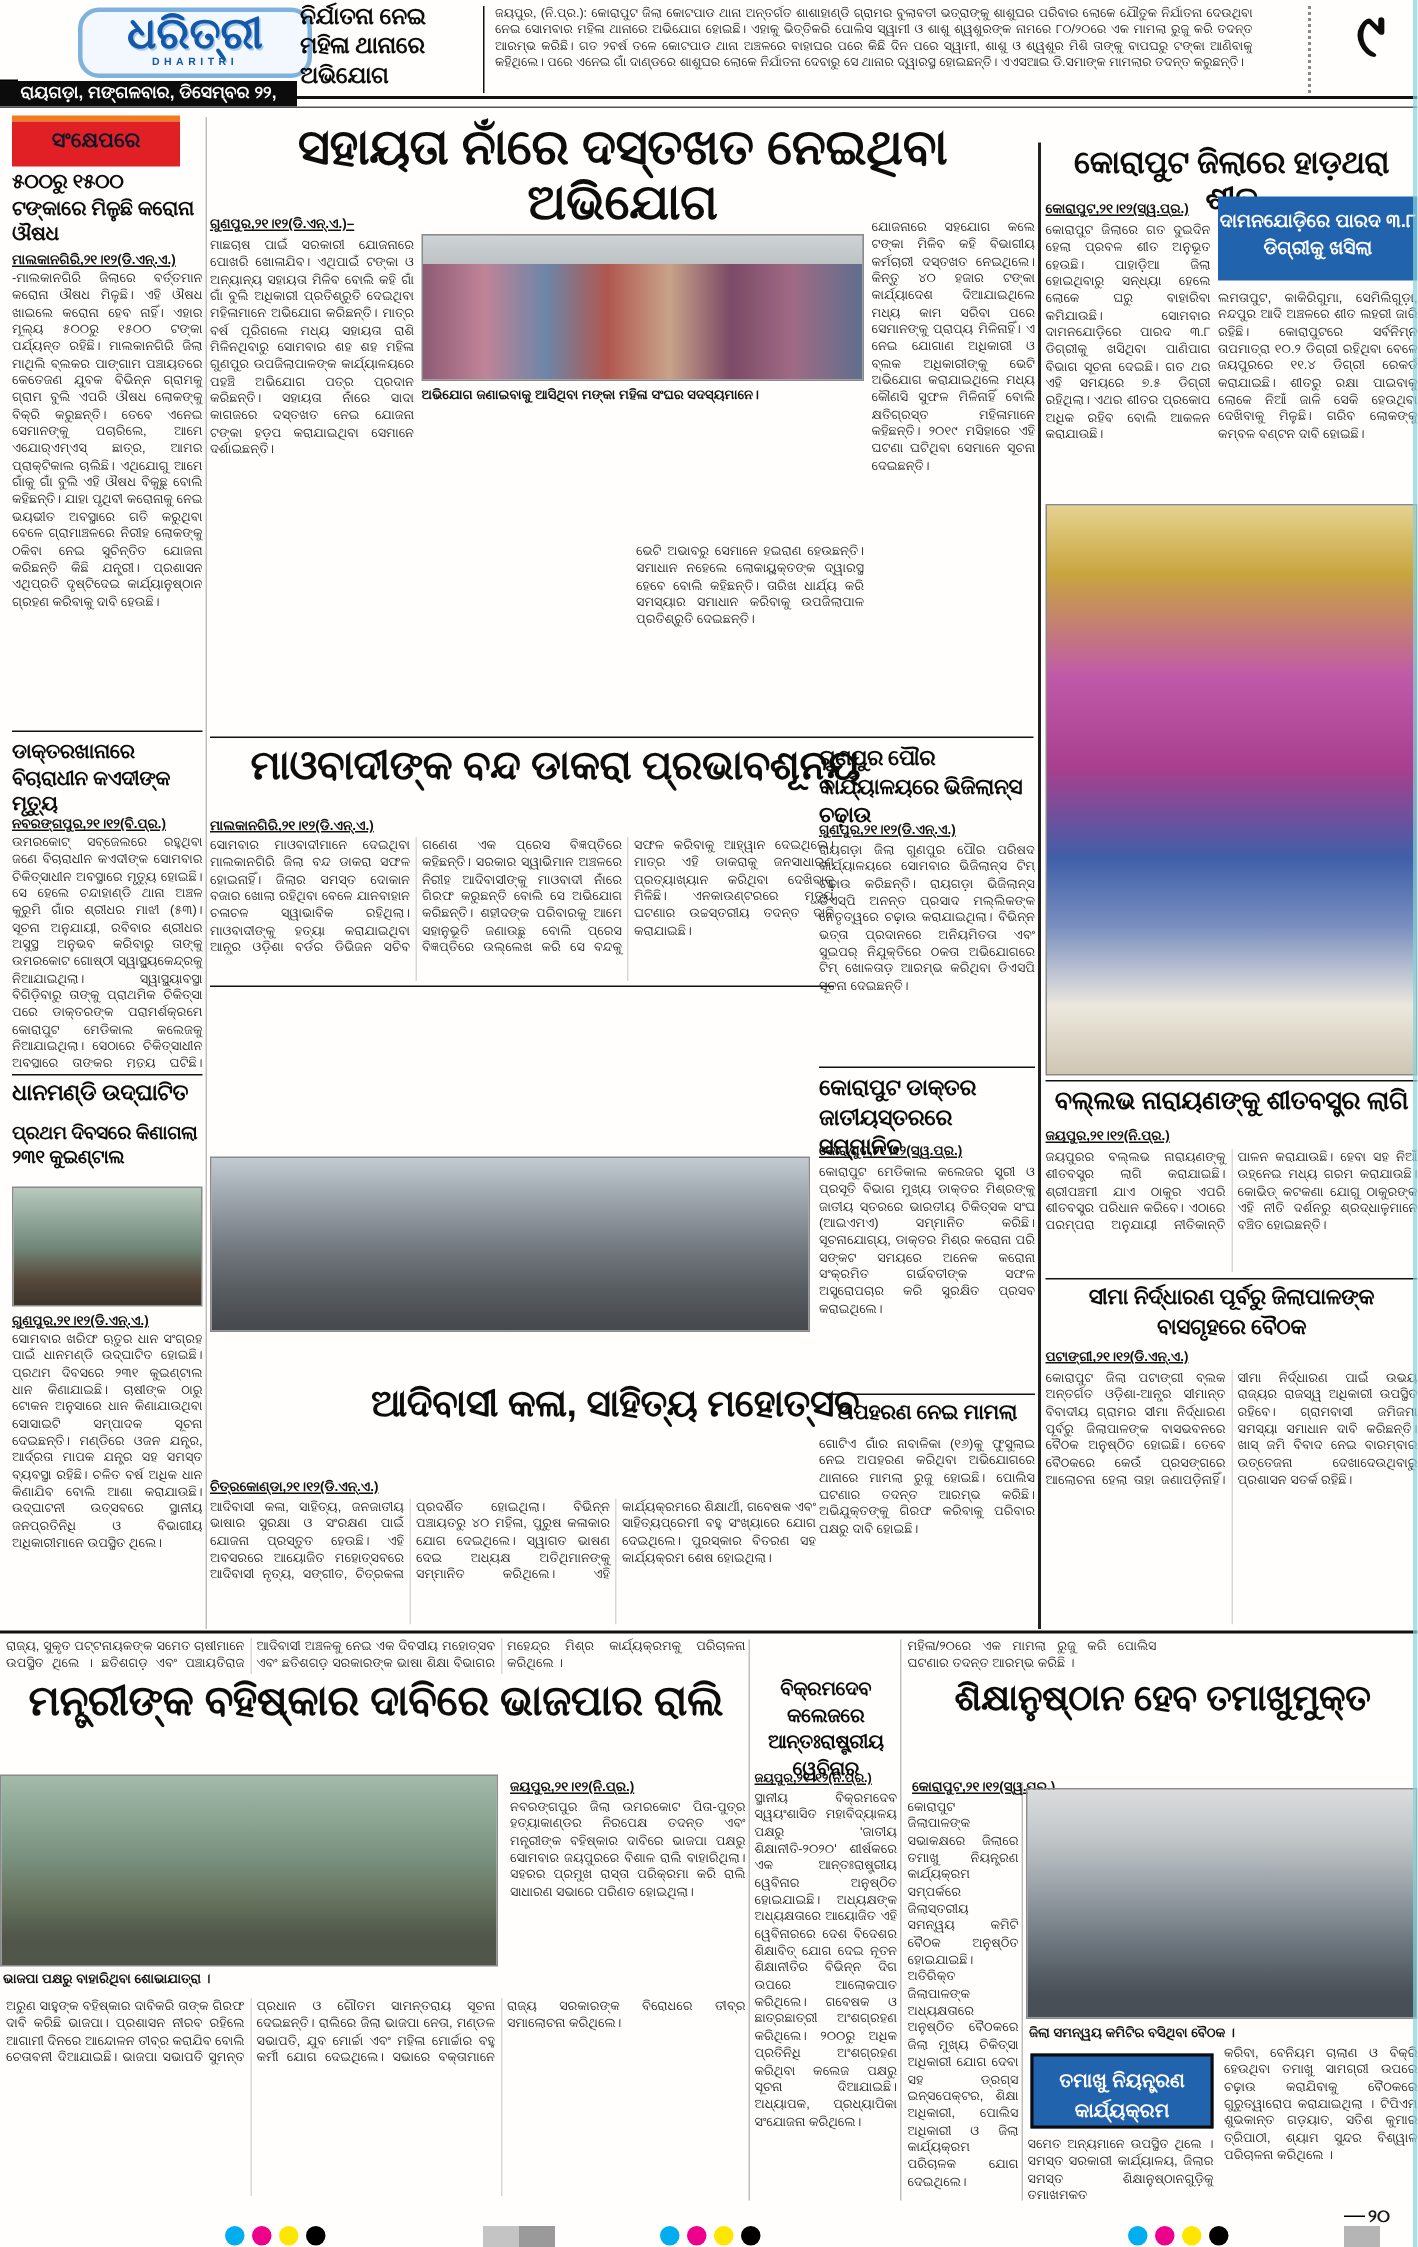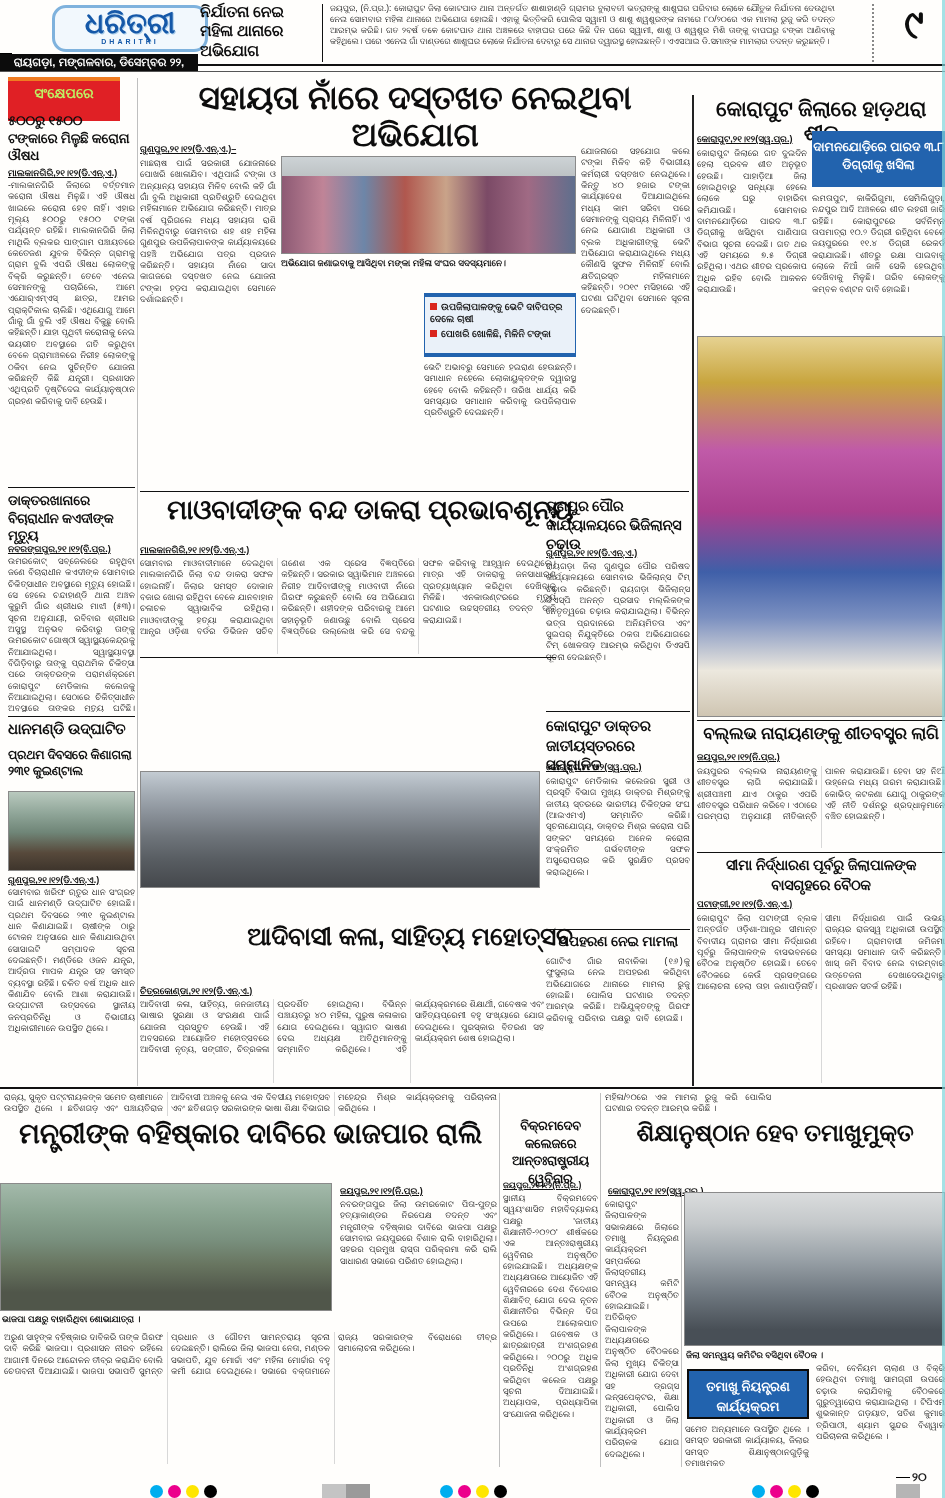--- a/index.html
+++ b/index.html
@@ -49,21 +49,21 @@
   <div class="abs bt" style="left:330px;top:3px;width:505px;height:60px;font-size:8.4px;">ଜୟପୁର, (ନି.ପ୍ର.): କୋରାପୁଟ ଜିଲା କୋଟପାଡ ଥାନା ଅନ୍ତର୍ଗତ ଶାଶାହାଣ୍ଡି ଗ୍ରାମର ବୁଲାବତୀ ଭତ୍ରାଙ୍କୁ ଶାଶୁଘର ପରିବାର ଲୋକେ ଯୌତୁକ ନିର୍ଯାତନା ଦେଉଥିବା ନେଇ ସୋମବାର ମହିଳା ଥାନାରେ ଅଭିଯୋଗ ହୋଇଛି। ଏହାକୁ ଭିତ୍ତିକରି ପୋଲିସ ସ୍ୱାମୀ ଓ ଶାଶୁ ଶ୍ୱଶୁରଙ୍କ ନାମରେ ୮୦/୨୦ରେ ଏକ ମାମଲା ରୁଜୁ କରି ତଦନ୍ତ ଆରମ୍ଭ କରିଛି। ଗତ ୨ବର୍ଷ ତଳେ କୋଟପାଡ ଥାନା ଅଞ୍ଚଳରେ ବାହାଘର ପରେ କିଛି ଦିନ ପରେ ସ୍ୱାମୀ, ଶାଶୁ ଓ ଶ୍ୱଶୁର ମିଶି ତାଙ୍କୁ ବାପଘରୁ ଟଙ୍କା ଆଣିବାକୁ କହିଥିଲେ। ପରେ ଏନେଇ ଗାଁ ଦାଣ୍ଡରେ ଶାଶୁଘର ଲୋକେ ନିର୍ଯାତନା ଦେବାରୁ ସେ ଥାନାର ଦ୍ୱାରସ୍ଥ ହୋଇଛନ୍ତି। ଏଏସଆଇ ଡି.ସମାଙ୍କ ମାମଲାର ତଦନ୍ତ କରୁଛନ୍ତି।</div>
 
   <div class="abs" style="left:872px;top:4px;width:0;height:58px;border-left:2px dotted #888;"></div>
 
   <div class="abs" style="left:890px;top:2px;width:48px;height:56px;font-size:40px;font-weight:800;color:#0d0d0d;text-align:center;">୯</div>
 
   <div class="abs" style="left:198px;top:64px;width:747px;height:2px;background:#111;"></div>
   <div class="abs" style="left:0;top:71px;width:945px;height:1px;background:#555;"></div>
 
   <div class="abs" style="left:8px;top:77px;width:112px;height:4px;background:#f07c21;"></div>
-  <div class="abs" style="left:8px;top:81px;width:112px;height:40px;background:#e02025;color:#bef264;font-weight:800;font-size:14px;text-align:center;line-height:25px;">ସଂକ୍ଷେପରେ</div>
+  <div class="abs" style="left:8px;top:81px;width:112px;height:30px;background:#e02025;color:#0f172a;font-weight:800;font-size:14px;text-align:center;line-height:25px;">ସଂକ୍ଷେପରେ</div>
 
   <div class="abs hd" style="left:8px;top:112px;width:127px;height:54px;font-size:13.5px;line-height:1.3;">୫୦୦ରୁ ୧୫୦୦ ଟଙ୍କାରେ ମିଳୁଛି କରୋନା ଔଷଧ</div>
   <div class="abs dl" style="left:8px;top:168px;width:127px;">ମାଲକାନଗିରି,୨୧।୧୨(ଡି.ଏନ୍.ଏ.)</div>
   <div class="abs bt" style="left:8px;top:180px;width:127px;height:302px;">-ମାଲକାନଗିରି ଜିଲାରେ ବର୍ତ୍ତମାନ କରୋନା ଔଷଧ ମିଳୁଛି। ଏହି ଔଷଧ ଖାଇଲେ କରୋନା ହେବ ନାହିଁ। ଏହାର ମୂଲ୍ୟ ୫୦୦ରୁ ୧୫୦୦ ଟଙ୍କା ପର୍ଯ୍ୟନ୍ତ ରହିଛି। ମାଲକାନଗିରି ଜିଲା ମାଥିଲି ବ୍ଲକର ପାଙ୍ଗାମ ପଞ୍ଚାୟତରେ କେତେଜଣ ଯୁବକ ବିଭିନ୍ନ ଗ୍ରାମକୁ ଗ୍ରାମ ବୁଲି ଏପରି ଔଷଧ ଲୋକଙ୍କୁ ବିକ୍ରି କରୁଛନ୍ତି। ତେବେ ଏନେଇ ସେମାନଙ୍କୁ ପଚାରିଲେ, ଆମେ ଏଯୋର୍‌ଏମ୍‌ଏସ୍ ଛାତ୍ର, ଆମର ପ୍ରାକ୍ଟିକାଲ ଚାଲିଛି। ଏଥିଯୋଗୁ ଆମେ ଗାଁକୁ ଗାଁ ବୁଲି ଏହି ଔଷଧ ବିକୁଛୁ ବୋଲି କହିଛନ୍ତି। ଯାହା ପୃଥିବୀ କରୋନାକୁ ନେଇ ଭୟଭୀତ ଅବସ୍ଥାରେ ଗତି କରୁଥିବା ବେଳେ ଗ୍ରାମାଞ୍ଚଳରେ ନିରୀହ ଲୋକଙ୍କୁ ଠକିବା ନେଇ ସୁଚିନ୍ତିତ ଯୋଜନା କରିଛନ୍ତି କିଛି ଯନ୍ତ୍ରୀ। ପ୍ରଶାସନ ଏଥିପ୍ରତି ଦୃଷ୍ଟିଦେଇ କାର୍ଯ୍ୟାନୁଷ୍ଠାନ ଗ୍ରହଣ କରିବାକୁ ଦାବି ହେଉଛି।</div>
 
   <div class="abs hr" style="left:8px;top:487px;width:127px;"></div>
 
   <div class="abs hd" style="left:8px;top:492px;width:127px;height:50px;font-size:13.5px;line-height:1.3;">ଡାକ୍ତରଖାନାରେ ବିଚାରାଧୀନ କଏଦୀଙ୍କ ମୃତ୍ୟୁ</div>
   <div class="abs dl" style="left:8px;top:544px;width:127px;">ନବରଙ୍ଗପୁର,୨୧।୧୨(ବି.ପ୍ର.)</div>
   <div class="abs bt" style="left:8px;top:556px;width:127px;height:156px;">ଉମରକୋଟ୍ ସବ୍‌ଜେଲରେ ରହୁଥିବା ଜଣେ ବିଚାରାଧୀନ କଏଦୀଙ୍କ ସୋମବାର ଚିକିତ୍ସାଧୀନ ଅବସ୍ଥାରେ ମୃତ୍ୟୁ ହୋଇଛି। ସେ ହେଲେ ଚନ୍ଦାହାଣ୍ଡି ଥାନା ଅଞ୍ଚଳ କୁରୁମି ଗାଁର ଶ୍ରୀଧର ମାଝୀ (୫୩)। ସୂଚନା ଅନୁଯାୟୀ, ରବିବାର ଶ୍ରୀଧର ଅସୁସ୍ଥ ଅନୁଭବ କରିବାରୁ ତାଙ୍କୁ ଉମରକୋଟ ଗୋଷ୍ଠୀ ସ୍ୱାସ୍ଥ୍ୟକେନ୍ଦ୍ରକୁ ନିଆଯାଇଥିଲା। ସ୍ୱାସ୍ଥ୍ୟାବସ୍ଥା ବିଗିଡ଼ିବାରୁ ତାଙ୍କୁ ପ୍ରାଥମିକ ଚିକିତ୍ସା ପରେ ଡାକ୍ତରଙ୍କ ପରାମର୍ଶକ୍ରମେ କୋରାପୁଟ ମେଡିକାଲ କଲେଜକୁ ନିଆଯାଇଥିଲା। ସେଠାରେ ଚିକିତ୍ସାଧୀନ ଅବସ୍ଥାରେ ତାଙ୍କର ମୃତ୍ୟୁ ଘଟିଛି। ମଙ୍ଗଳବାର ବ୍ୟବଚ୍ଛେଦ ପରେ ମୃତଦେହ ତାଙ୍କ ପରିବାର ଲୋକଙ୍କୁ ହସ୍ତାନ୍ତର କରାଯିବ। ପ୍ରକାଶ ଯେ, ୨୦୧୬ରେ ଏକ ହତ୍ୟା ଘଟଣାରେ ତାଙ୍କ ସମ୍ପୃକ୍ତି ନେଇ ଅଭିଯୋଗ ହୋଇଥିଲା।</div>
@@ -79,24 +79,20 @@
   <div class="abs vr" style="left:137px;top:78px;height:1008px;"></div>
 
   <div class="abs hd hd-c" style="left:140px;top:80px;width:550px;height:52px;font-size:33px;">ସହାୟତା ନାଁରେ ଦସ୍ତଖତ ନେଇଥିବା ଅଭିଯୋଗ</div>
   <div class="abs dl" style="left:140px;top:144px;width:136px;">ଗୁଣପୁର,୨୧।୧୨(ଡି.ଏନ୍.ଏ.)–</div>
   <div class="abs bt" style="left:140px;top:158px;width:136px;height:330px;">ମାଛଚାଷ ପାଇଁ ସରକାରୀ ଯୋଜନାରେ ପୋଖରି ଖୋଳାଯିବ। ଏଥିପାଇଁ ଟଙ୍କା ଓ ଅନ୍ୟାନ୍ୟ ସହାୟତା ମିଳିବ ବୋଲି କହି ଗାଁ ଗାଁ ବୁଲି ଅଧିକାରୀ ପ୍ରତିଶ୍ରୁତି ଦେଇଥିବା ମହିଳାମାନେ ଅଭିଯୋଗ କରିଛନ୍ତି। ମାତ୍ର ବର୍ଷ ପୂରିଗଲେ ମଧ୍ୟ ସହାୟତା ରାଶି ମିଳିନଥିବାରୁ ସୋମବାର ଶହ ଶହ ମହିଳା ଗୁଣପୁର ଉପଜିଲାପାଳଙ୍କ କାର୍ଯ୍ୟାଳୟରେ ପହଞ୍ଚି ଅଭିଯୋଗ ପତ୍ର ପ୍ରଦାନ କରିଛନ୍ତି। ସହାୟତା ନାଁରେ ସାଦା କାଗଜରେ ଦସ୍ତଖତ ନେଇ ଯୋଜନା ଟଙ୍କା ହଡ଼ପ କରାଯାଇଥିବା ସେମାନେ ଦର୍ଶାଇଛନ୍ତି।</div>
 
   <div class="abs photo ph-women" style="left:281px;top:156px;width:295px;height:98px;"></div>
   <div class="abs cap" style="left:281px;top:258px;width:295px;">ଅଭିଯୋଗ ଜଣାଇବାକୁ ଆସିଥିବା ମଙ୍କା ମହିଳା ସଂଘର ସଦସ୍ୟମାନେ।</div>
 
 
-  <div class="abs" style="left:424px;top:293px;width:152px;height:64px;border:1px solid #2263ae;border-top:4px solid #2263ae;border-bottom:4px solid #2263ae;background:#eaf1f9;box-sizing:border-box;padding:4px 5px;">
-    <div style="font-size:9.5px;font-weight:bold;line-height:1.25;margin-bottom:3px;"><span class="bullet"></span><span>ଉପଜିଲାପାଳଙ୍କୁ ଭେଟି ଦାବିପତ୍ର ଦେଲେ ଚାଷୀ</span></div>
-    <div style="font-size:9.5px;font-weight:bold;line-height:1.25;"><span class="bullet"></span><span>ପୋଖରି ଖୋ‌ଳିଛି, ମିଳିନି ଟଙ୍କା</span></div>
-  </div>
   <div class="abs bt" style="left:424px;top:362px;width:152px;height:126px;">ଭେଟି ଅଭାବରୁ ସେମାନେ ହଇରାଣ ହେଉଛନ୍ତି। ସମାଧାନ ନହେଲେ ଲୋକାୟୁକ୍ତଙ୍କ ଦ୍ୱାରସ୍ଥ ହେବେ ବୋଲି କହିଛନ୍ତି। ତାରିଖ ଧାର୍ଯ୍ୟ କରି ସମସ୍ୟାର ସମାଧାନ କରିବାକୁ ଉପଜିଲାପାଳ ପ୍ରତିଶ୍ରୁତି ଦେଇଛନ୍ତି।</div>
 
   <div class="abs bt" style="left:581px;top:146px;width:109px;height:342px;">ଯୋଜନାରେ ସହଯୋଗ କଲେ ଟଙ୍କା ମିଳିବ କହି ବିଭାଗୀୟ କର୍ମଚାରୀ ଦସ୍ତଖତ ନେଇଥିଲେ। କିନ୍ତୁ ୪୦ ହଜାର ଟଙ୍କା କାର୍ଯ୍ୟାଦେଶ ଦିଆଯାଇଥିଲେ ମଧ୍ୟ କାମ ସରିବା ପରେ ସେମାନଙ୍କୁ ପ୍ରାପ୍ୟ ମିଳିନାହିଁ। ଏ ନେଇ ଯୋଗାଣ ଅଧିକାରୀ ଓ ବ୍ଲକ ଅଧିକାରୀଙ୍କୁ ଭେଟି ଅଭିଯୋଗ କରାଯାଇଥିଲେ ମଧ୍ୟ କୌଣସି ସୁଫଳ ମିଳିନାହିଁ ବୋଲି କ୍ଷତିଗ୍ରସ୍ତ ମହିଳାମାନେ କହିଛନ୍ତି। ୨୦୧୯ ମସିହାରେ ଏହି ଘଟଣା ଘଟିଥିବା ସେମାନେ ସୂଚନା ଦେଇଛନ୍ତି।</div>
 
   <div class="abs hr" style="left:140px;top:491px;width:549px;"></div>
   <div class="abs hd" style="left:128px;top:495px;width:416px;height:44px;font-size:27px;margin-left:39px;">ମାଓବାଦୀଙ୍କ ବନ୍ଦ ଡାକରା ପ୍ରଭାବଶୂନ୍ୟ</div>
   <div class="abs dl" style="left:140px;top:545px;">ମାଲକାନଗିରି,୨୧।୧୨(ଡି.ଏନ୍.ଏ.)</div>
   <div class="abs bt cols3" style="left:140px;top:558px;width:416px;height:96px;">ସୋମବାର ମାଓବାଦୀମାନେ ଦେଇଥିବା ମାଲକାନଗିରି ଜିଲା ବନ୍ଦ ଡାକରା ସଫଳ ହୋଇନାହିଁ। ଜିଲାର ସମସ୍ତ ଦୋକାନ ବଜାର ଖୋଲା ରହିଥିବା ବେଳେ ଯାନବାହାନ ଚଳାଚଳ ସ୍ୱାଭାବିକ ରହିଥିଲା। ମାଓବାଦୀଙ୍କୁ ହତ୍ୟା କରାଯାଇଥିବା ଆନ୍ଧ୍ର ଓଡ଼ିଶା ବର୍ଡର ଡିଭିଜନ ସଚିବ ଗଣେଶ ଏକ ପ୍ରେସ ବିଜ୍ଞପ୍ତିରେ କହିଛନ୍ତି। ସରକାର ସ୍ୱାଭିମାନ ଅଞ୍ଚଳରେ ନିରୀହ ଆଦିବାସୀଙ୍କୁ ମାଓବାଦୀ ନାଁରେ ଗିରଫ କରୁଛନ୍ତି ବୋଲି ସେ ଅଭିଯୋଗ କରିଛନ୍ତି। ଶହୀଦଙ୍କ ପରିବାରକୁ ଆମେ ସହାନୁଭୂତି ଜଣାଉଛୁ ବୋଲି ପ୍ରେସ ବିଜ୍ଞପ୍ତିରେ ଉଲ୍ଲେଖ କରି ସେ ବନ୍ଦକୁ ସଫଳ କରିବାକୁ ଆହ୍ୱାନ ଦେଇଥିଲେ। ମାତ୍ର ଏହି ଡାକରାକୁ ଜନସାଧାରଣ ପ୍ରତ୍ୟାଖ୍ୟାନ କରିଥିବା ଦେଖିବାକୁ ମିଳିଛି। ଏନକାଉଣ୍ଟରରେ ମୃତ୍ୟୁ ଘଟଣାର ଉଚ୍ଚସ୍ତରୀୟ ତଦନ୍ତ ଦାବି କରାଯାଇଛି।</div>
 
   <div class="abs hr" style="left:140px;top:657px;width:416px;"></div>
@@ -110,21 +106,21 @@
   <div class="abs dl" style="left:546px;top:548px;">ଗୁଣପୁର,୨୧।୧୨(ଡି.ଏନ୍.ଏ.)</div>
   <div class="abs bt" style="left:546px;top:561px;width:144px;height:146px;">ରାୟଗଡ଼ା ଜିଲା ଗୁଣପୁର ପୌର ପରିଷଦ କାର୍ଯ୍ୟାଳୟରେ ସୋମବାର ଭିଜିଲାନ୍ସ ଟିମ୍ ଚଢ଼ାଉ କରିଛନ୍ତି। ରାୟଗଡ଼ା ଭିଜିଲାନ୍ସ ଡିଏସ୍‌ପି ଅନନ୍ତ ପ୍ରସାଦ ମଲ୍ଲିକଙ୍କ ନେତୃତ୍ୱରେ ଚଢ଼ାଉ କରାଯାଇଥିଲା। ବିଭିନ୍ନ ଭତ୍ତା ପ୍ରଦାନରେ ଅନିୟମିତତା ଏବଂ ସୁଇପର୍ ନିଯୁକ୍ତିରେ ଠକତା ଅଭିଯୋଗରେ ଟିମ୍ ଖୋଳତାଡ଼ ଆରମ୍ଭ କରିଥିବା ଡିଏସପି ସୂଚନା ଦେଇଛନ୍ତି।</div>
 
   <div class="abs hr" style="left:546px;top:711px;width:144px;"></div>
   <div class="abs hd" style="left:546px;top:716px;width:144px;height:42px;font-size:15px;line-height:1.3;">କୋରାପୁଟ ଡାକ୍ତର ଜାତୀୟସ୍ତରରେ ସମ୍ମାନିତ</div>
   <div class="abs dl" style="left:546px;top:762px;">କୋରାପୁଟ,୨୧।୧୨(ସ୍ୱ.ପ୍ର.)</div>
   <div class="abs bt" style="left:546px;top:776px;width:144px;height:150px;">କୋରାପୁଟ ମେଡିକାଲ କଲେଜର ସ୍ତ୍ରୀ ଓ ପ୍ରସୂତି ବିଭାଗ ମୁଖ୍ୟ ଡାକ୍ତର ମିଶ୍ରଙ୍କୁ ଜାତୀୟ ସ୍ତରରେ ଭାରତୀୟ ଚିକିତ୍ସକ ସଂଘ (ଆଇଏମଏ) ସମ୍ମାନିତ କରିଛି। ସୂଚନାଯୋଗ୍ୟ, ଡାକ୍ତର ମିଶ୍ର କରୋନା ପରି ସଙ୍କଟ ସମୟରେ ଅନେକ କରୋନା ସଂକ୍ରମିତ ଗର୍ଭବତୀଙ୍କ ସଫଳ ଅସ୍ତ୍ରୋପଚାର କରି ସୁରକ୍ଷିତ ପ୍ରସବ କରାଇଥିଲେ।</div>
 
   <div class="abs hr" style="left:546px;top:929px;width:144px;"></div>
   <div class="abs hd hd-c" style="left:546px;top:934px;width:144px;height:20px;font-size:14px;">ଅପହରଣ ନେଇ ମାମଲା</div>
-  <div class="abs bt" style="left:546px;top:957px;width:144px;height:126px;font-family:Liberation Mono, monospace;">ଗୋଟିଏ ଗାଁର ନାବାଳିକା (୧୬)କୁ ଫୁସୁଲାଇ ନେଇ ଅପହରଣ କରିଥିବା ଅଭିଯୋଗରେ ଥାନାରେ ମାମଲା ରୁଜୁ ହୋଇଛି। ପୋଲିସ ଘଟଣାର ତଦନ୍ତ ଆରମ୍ଭ କରିଛି। ଅଭିଯୁକ୍ତଙ୍କୁ ଗିରଫ କରିବାକୁ ପରିବାର ପକ୍ଷରୁ ଦାବି ହୋଇଛି।</div>
+  <div class="abs bt" style="left:546px;top:957px;width:144px;height:126px;">ଗୋଟିଏ ଗାଁର ନାବାଳିକା (୧୬)କୁ ଫୁସୁଲାଇ ନେଇ ଅପହରଣ କରିଥିବା ଅଭିଯୋଗରେ ଥାନାରେ ମାମଲା ରୁଜୁ ହୋଇଛି। ପୋଲିସ ଘଟଣାର ତଦନ୍ତ ଆରମ୍ଭ କରିଛି। ଅଭିଯୁକ୍ତଙ୍କୁ ଗିରଫ କରିବାକୁ ପରିବାର ପକ୍ଷରୁ ଦାବି ହୋଇଛି।</div>
 
   <div class="abs hd hd-c" style="left:200px;top:922px;width:420px;height:44px;font-size:25px;">ଆଦିବାସୀ କଳା, ସାହିତ୍ୟ ମହୋତ୍ସବ</div>
   <div class="abs dl" style="left:140px;top:986px;">ଚିତ୍ରକୋଣ୍ଡା,୨୧।୧୨(ଡି.ଏନ୍.ଏ.)</div>
   <div class="abs bt cols3" style="left:140px;top:999px;width:404px;height:84px;">ଆଦିବାସୀ କଳା, ସାହିତ୍ୟ, ଜନଜାତୀୟ ଭାଷାର ସୁରକ୍ଷା ଓ ସଂରକ୍ଷଣ ପାଇଁ ଯୋଜନା ପ୍ରସ୍ତୁତ ହେଉଛି। ଏହି ଅବସରରେ ଆୟୋଜିତ ମହୋତ୍ସବରେ ଆଦିବାସୀ ନୃତ୍ୟ, ସଙ୍ଗୀତ, ଚିତ୍ରକଳା ପ୍ରଦର୍ଶିତ ହୋଇଥିଲା। ବିଭିନ୍ନ ପଞ୍ଚାୟତରୁ ୪୦ ମହିଳା, ପୁରୁଷ କଳାକାର ଯୋଗ ଦେଇଥିଲେ। ସ୍ୱାଗତ ଭାଷଣ ଦେଇ ଅଧ୍ୟକ୍ଷ ଅତିଥିମାନଙ୍କୁ ସମ୍ମାନିତ କରିଥିଲେ। ଏହି କାର୍ଯ୍ୟକ୍ରମରେ ଶିକ୍ଷାର୍ଥୀ, ଗବେଷକ ଏବଂ ସାହିତ୍ୟପ୍ରେମୀ ବହୁ ସଂଖ୍ୟାରେ ଯୋଗ ଦେଇଥିଲେ। ପୁରସ୍କାର ବିତରଣ ସହ କାର୍ଯ୍ୟକ୍ରମ ଶେଷ ହୋଇଥିଲା।</div>
 
   <div class="abs" style="left:692px;top:95px;width:2px;height:991px;background:#222;"></div>
 
   <div class="abs hd hd-c" style="left:697px;top:97px;width:248px;height:30px;font-size:21px;">କୋରାପୁଟ ଜିଲାରେ ହାଡ଼ଥରା ଶୀତ</div>
   <div class="abs dl" style="left:697px;top:134px;">କୋରାପୁଟ,୨୧।୧୨(ସ୍ୱ.ପ୍ର.)</div>
   <div class="abs boxblue" style="left:812px;top:131px;width:133px;height:56px;font-size:12.5px;line-height:1.4;padding-top:8px;box-sizing:border-box;">ଦାମନଯୋଡ଼ିରେ ପାରଦ ୩.୮ ଡିଗ୍ରୀକୁ ଖସିଲା</div>

